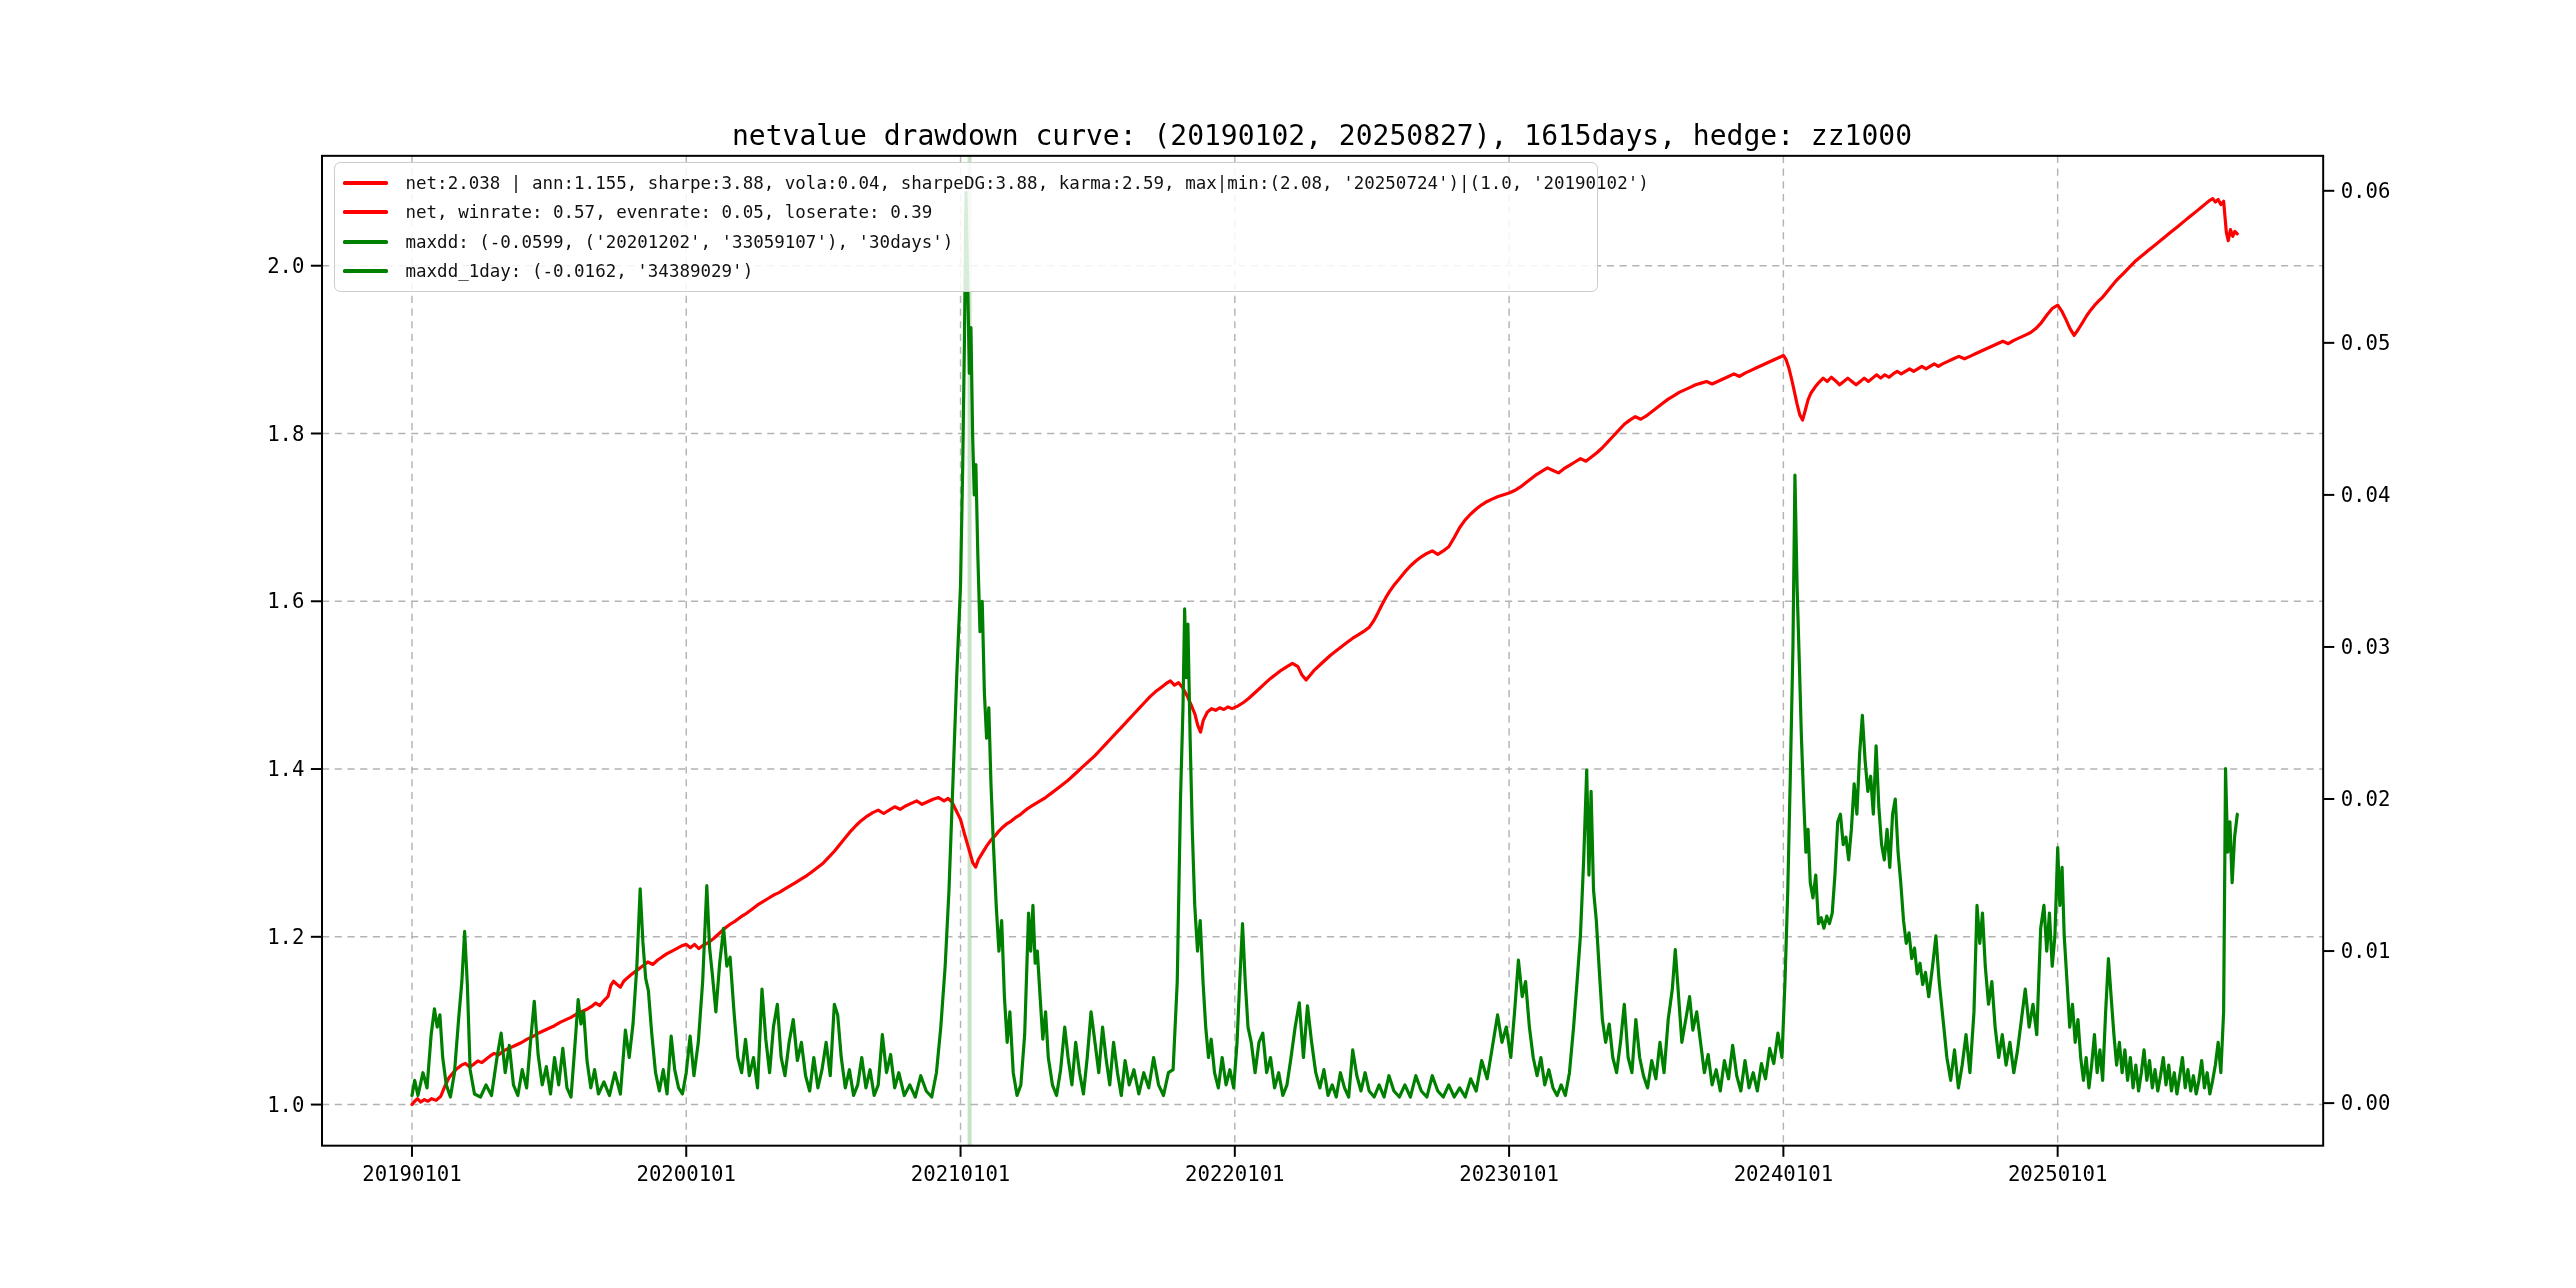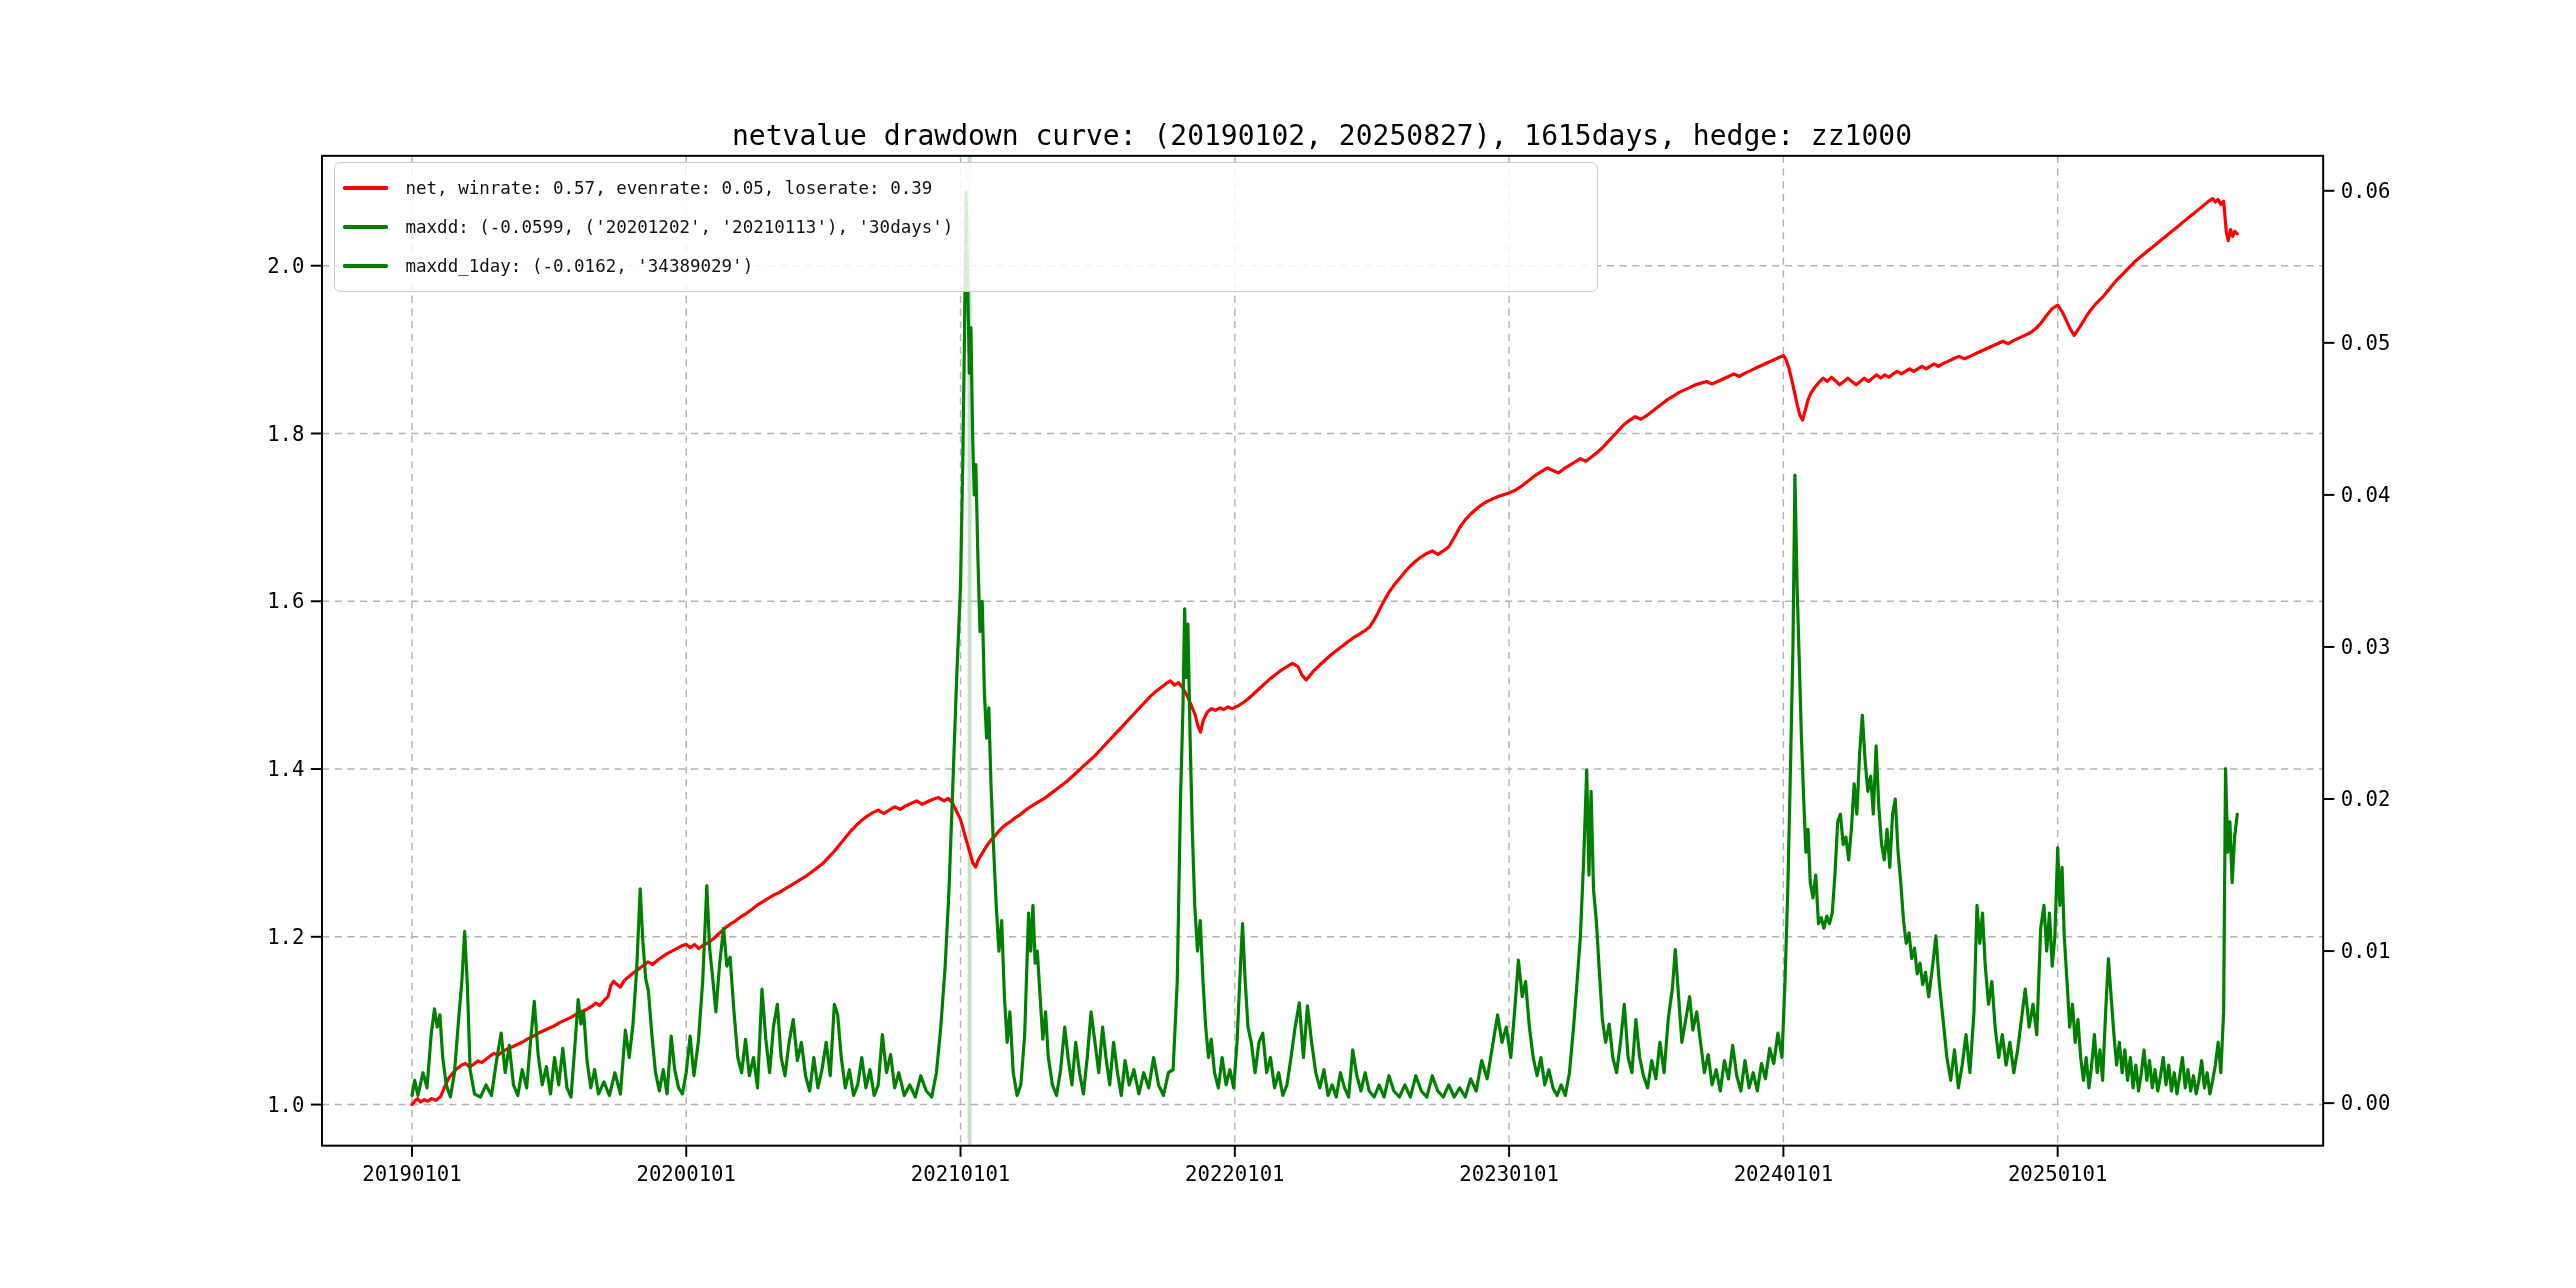--- a/index.html
+++ b/index.html
@@ -79,25 +79,29 @@
       <text x="2944" y="440.2304147465437" text-anchor="start" font-size="26" fill="#000">0.05</text>
       <line x1="2922" x2="2936" y1="239.98617511520743" y2="239.98617511520743" stroke="#000" stroke-width="2.5"></line>
       <text x="2944" y="248.98617511520743" text-anchor="start" font-size="26" fill="#000">0.06</text>
     </svg>
 
   <div id="chart-title">netvalue drawdown curve: (20190102, 20250827), 1615days, hedge: zz1000</div>
 
   <div id="legend-box">
     <div class="legend-row">
       <span class="legend-swatch" style="background: rgb(255, 0, 0);"></span>
+      <span class="legend-label">net:2.038 | ann:1.155, sharpe:3.88, vola:0.04, sharpeDG:3.88, karma:2.59, max|min:(2.08, '20250724')|(1.0, '20190102')</span>
+    </div>
+    <div class="legend-row">
+      <span class="legend-swatch" style="background: rgb(255, 0, 0);"></span>
       <span class="legend-label">net, winrate: 0.57, evenrate: 0.05, loserate: 0.39</span>
     </div>
     <div class="legend-row">
       <span class="legend-swatch" style="background: rgb(0, 128, 0);"></span>
-      <span class="legend-label">maxdd: (-0.0599, ('20201202', '20210113'), '30days')</span>
+      <span class="legend-label">maxdd: (-0.0599, ('20201202', '33059107'), '30days')</span>
     </div>
     <div class="legend-row">
       <span class="legend-swatch" style="background: rgb(0, 128, 0);"></span>
       <span class="legend-label">maxdd_1day: (-0.0162, '34389029')</span>
     </div>
   </div>
 </div>
 
 
 </body></html>

